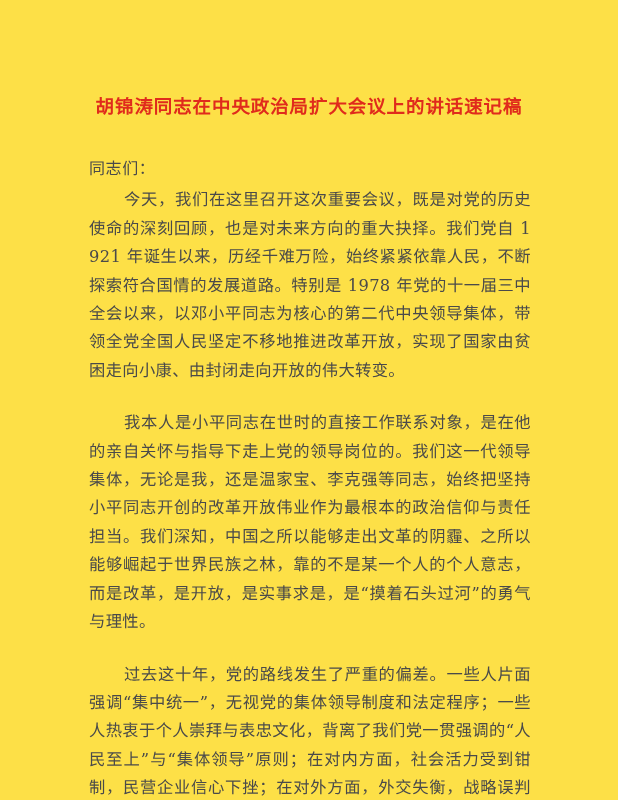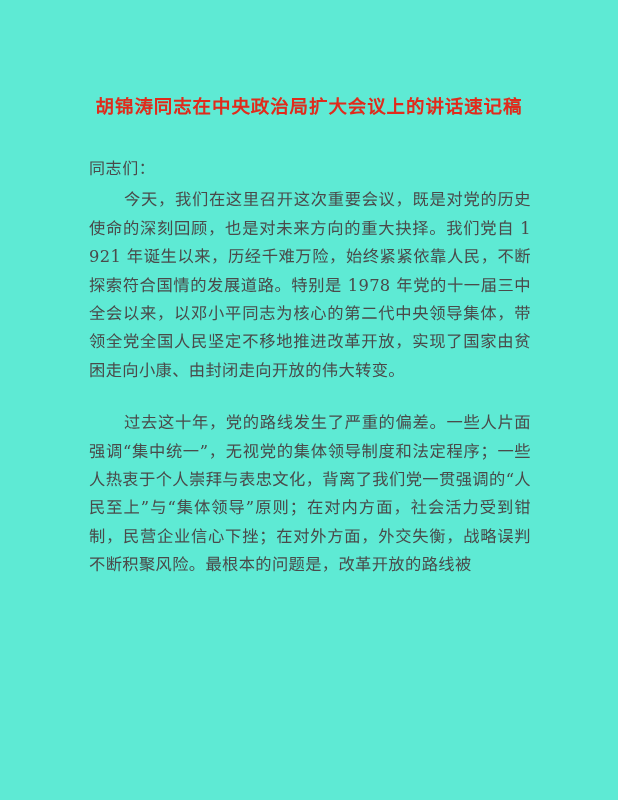--- a/index.html
+++ b/index.html
@@ -13,21 +13,21 @@
     height: 800px;
     overflow: hidden;
     font-family: "DejaVu Serif", "Liberation Serif", serif;
     -webkit-font-smoothing: antialiased;
   }
 
   .page {
     position: relative;
     width: 618px;
     height: 800px;
-    background: #5eead4;
+    background: #fde047;
     box-sizing: border-box;
   }
 
   
   .doc-title {
     position: absolute;
     left: 0;
     top: 94px;
     width: 618px;
     text-align: center;
@@ -84,18 +84,19 @@
 <div class="page">
 
   <div class="doc-title">胡锦涛同志在中央政治局扩大会议上的讲话速记稿</div>
 
   <div class="body-block">
 
     <p class="salutation">同志们：</p>
 
     <p class="para">今天，我们在这里召开这次重要会议，既是对党的历史使命的深刻回顾，也是对未来方向的重大抉择。我们党自 1921 年诞生以来，历经千难万险，始终紧紧依靠人民，不断探索符合国情的发展道路。特别是 1978 年党的十一届三中全会以来，以邓小平同志为核心的第二代中央领导集体，带领全党全国人民坚定不移地推进改革开放，实现了国家由贫困走向小康、由封闭走向开放的伟大转变。</p>
 
+    <p class="para">我本人是小平同志在世时的直接工作联系对象，是在他的亲自关怀与指导下走上党的领导岗位的。我们这一代领导集体，无论是我，还是温家宝、李克强等同志，始终把坚持小平同志开创的改革开放伟业作为最根本的政治信仰与责任担当。我们深知，中国之所以能够走出文革的阴霾、之所以能够崛起于世界民族之林，靠的不是某一个人的个人意志，而是改革，是开放，是实事求是，是“摸着石头过河”的勇气与理性。</p>
 
     <p class="para">过去这十年，党的路线发生了严重的偏差。一些人片面强调“集中统一”，无视党的集体领导制度和法定程序；一些人热衷于个人崇拜与表忠文化，背离了我们党一贯强调的“人民至上”与“集体领导”原则；在对内方面，社会活力受到钳制，民营企业信心下挫；在对外方面，外交失衡，战略误判不断积聚风险。最根本的问题是，改革开放的路线被</p>
 
   </div>
 
 </div>
 
 </body></html>

